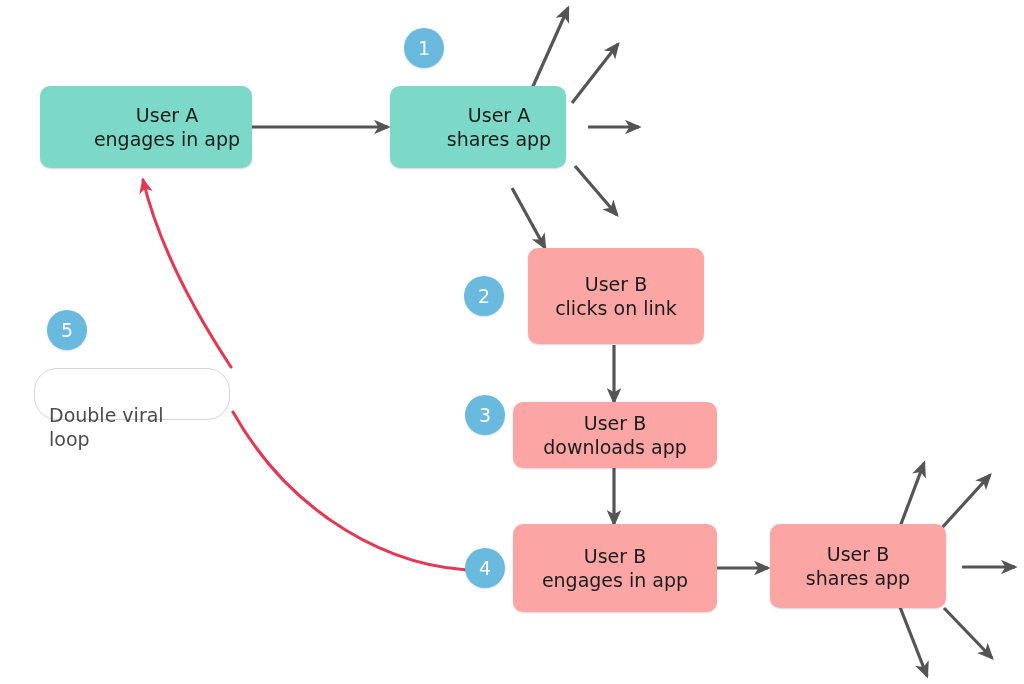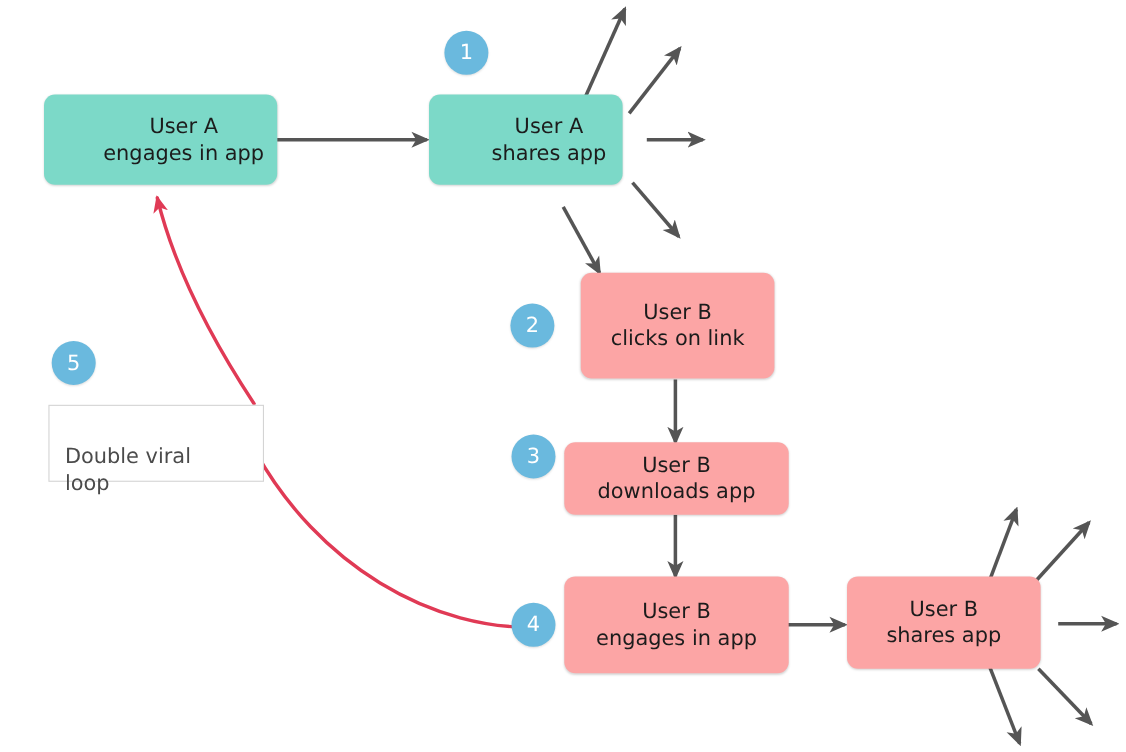--- a/index.html
+++ b/index.html
@@ -142,21 +142,21 @@
   <div class="node node-blue" style="left:513px; top:524px; width:204px; height:88px;">
     <span>User B
 engages in app</span>
   </div>
 
   <div class="node node-blue" style="left:770px; top:524px; width:176px; height:84px;">
     <span>User B
 shares app</span>
   </div>
 
-  <div class="label-box" style="left:44px; top:368px; width:196px; height:70px;">
+  <div class="label-box" style="left:34px; top:368px; width:196px; height:52px;border-radius:23px;">
     <span>Double viral
 loop</span>
   </div>
 
   <div class="badge" style="left:404px; top:28px;">
     <span>1</span>
   </div>
 
   <div class="badge" style="left:464px; top:276px;">
     <span>2</span>

